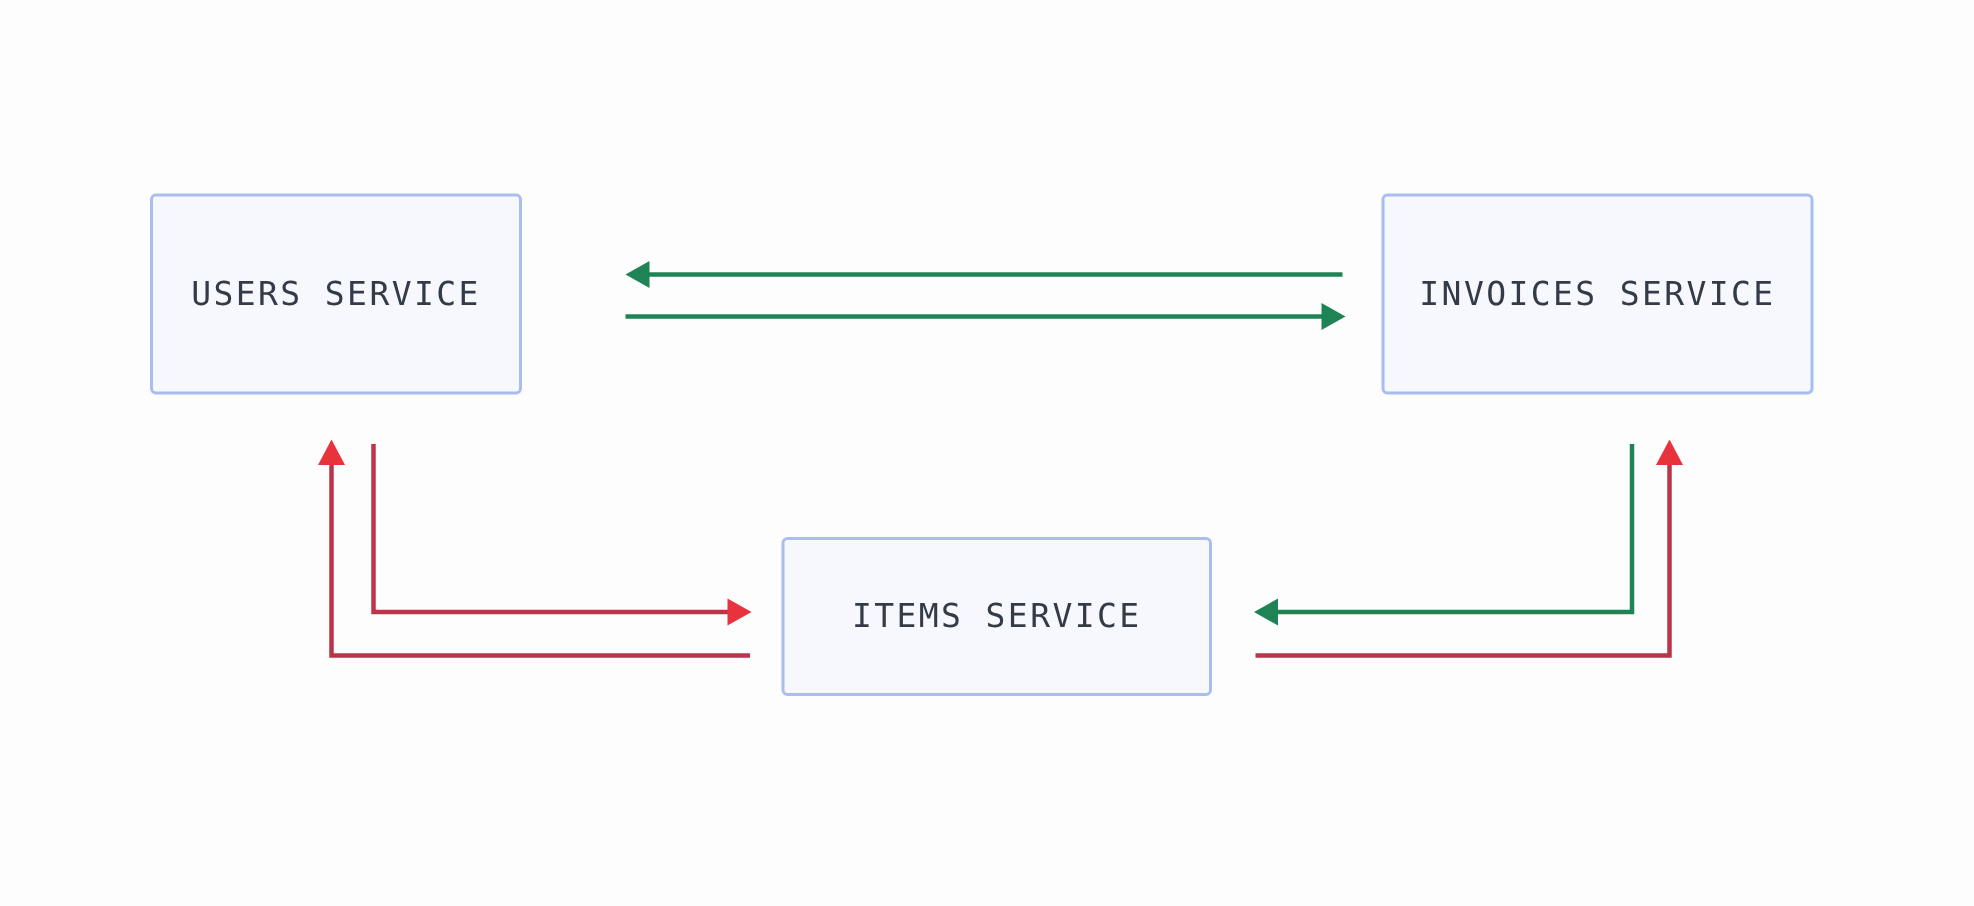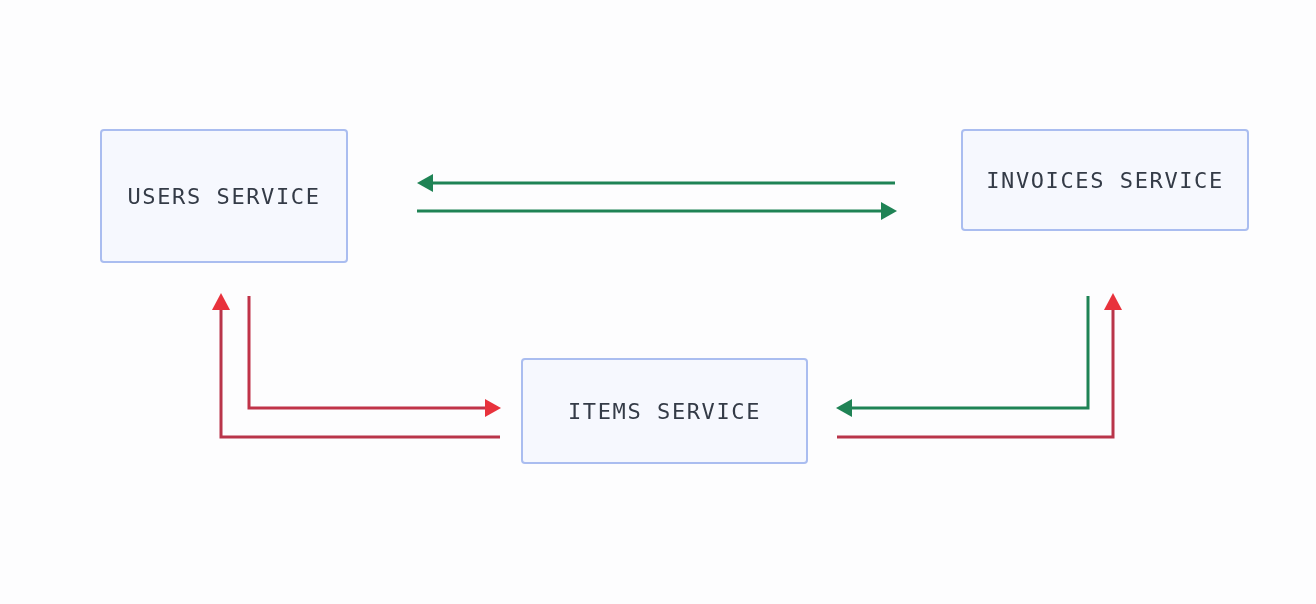--- a/index.html
+++ b/index.html
@@ -27,21 +27,21 @@
   }
   .node-label {
     font-family: "DejaVu Sans Mono", "Liberation Mono", monospace;
     font-size: 22px;
     letter-spacing: 1.6px;
     color: #343b47;
     white-space: nowrap;
     user-select: none;
   }
   #node-users   { left: 100px; top: 129px; width: 248px; height: 134px; }
-  #node-invoices{ left: 921px; top: 129px; width: 288px; height: 102px; margin-left: 40px; }
+  #node-invoices{ left: 921px; top: 129px; width: 288px; height: 134px; }
   #node-items   { left: 521px; top: 358px; width: 287px; height: 106px; }
 
   #edge-layer {
     position: absolute;
     left: 0; top: 0;
     width: 1316px;
     height: 604px;
     pointer-events: none;
   }
   .edge-path { fill: none; stroke-linecap: butt; stroke-linejoin: miter; }

